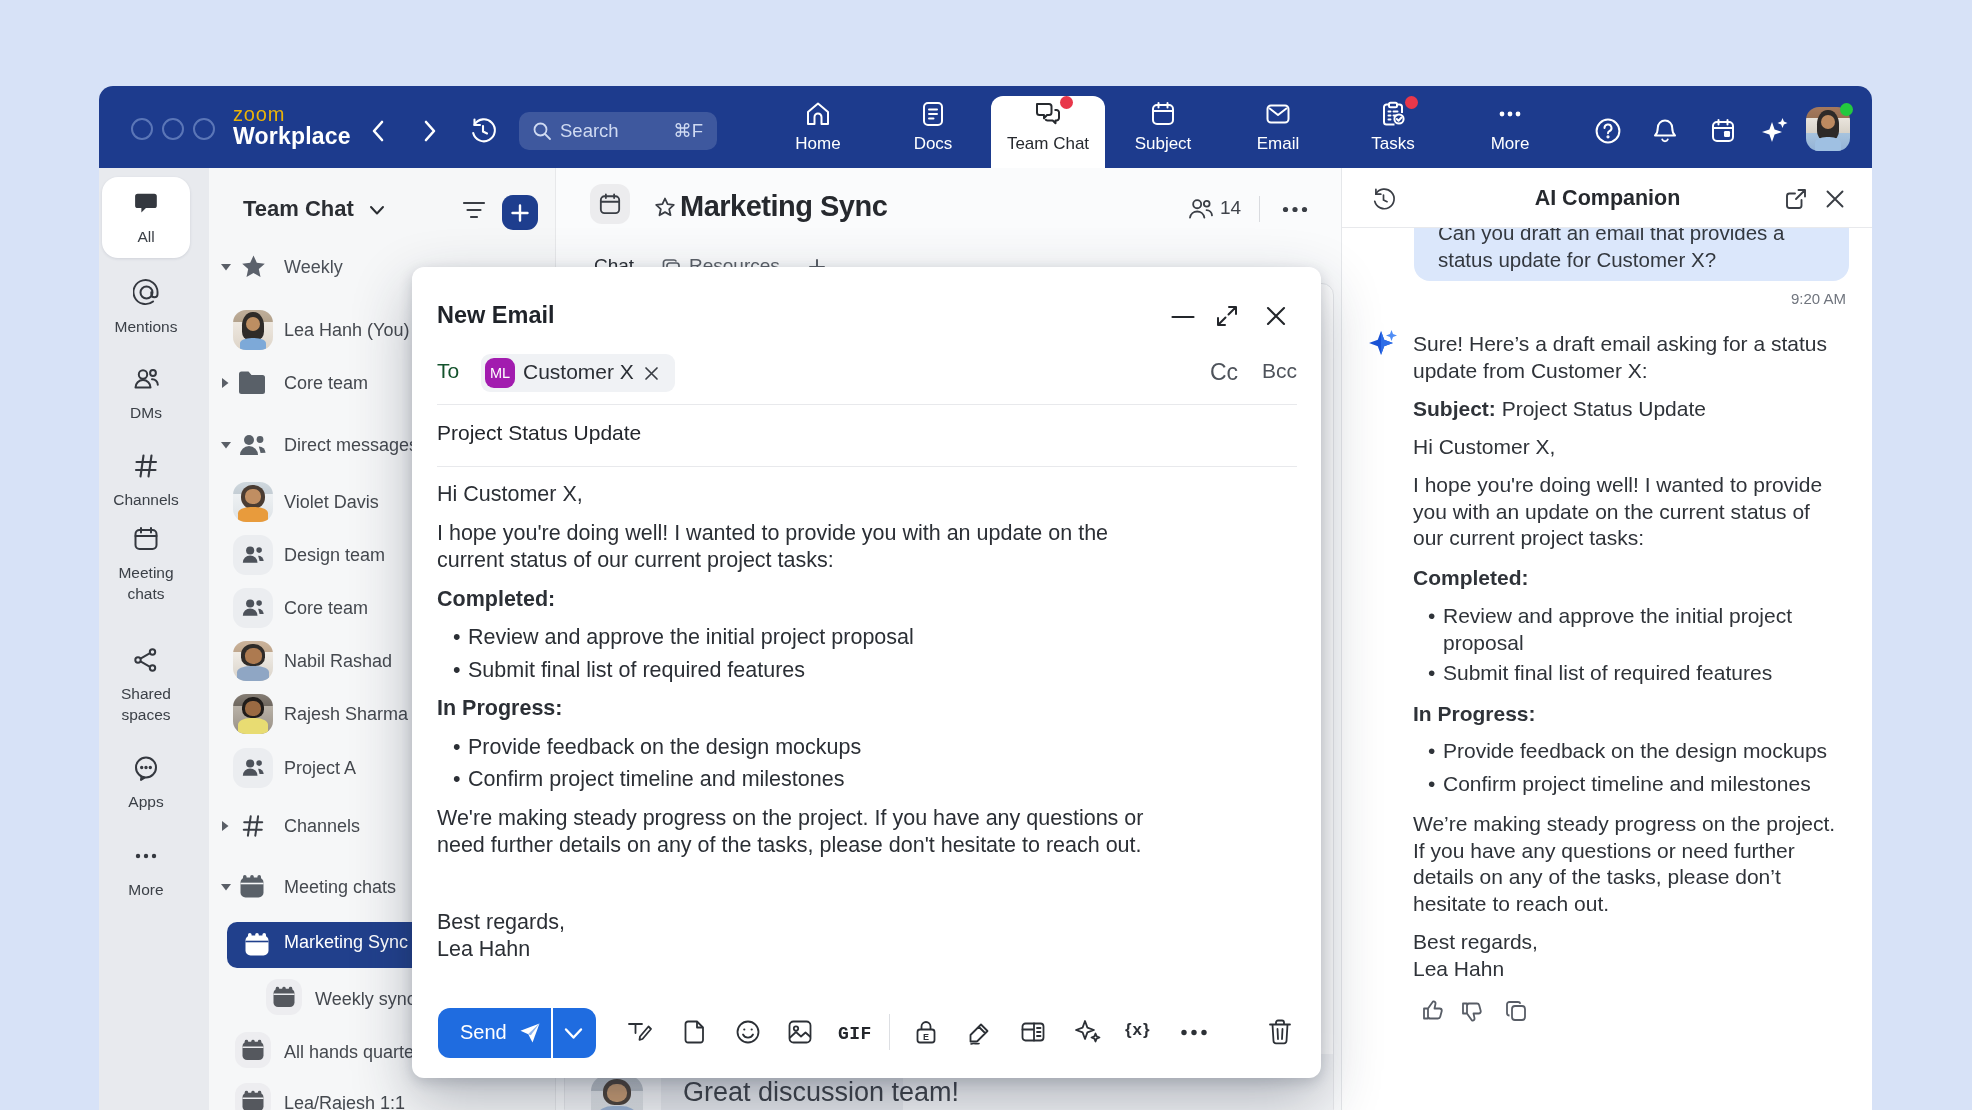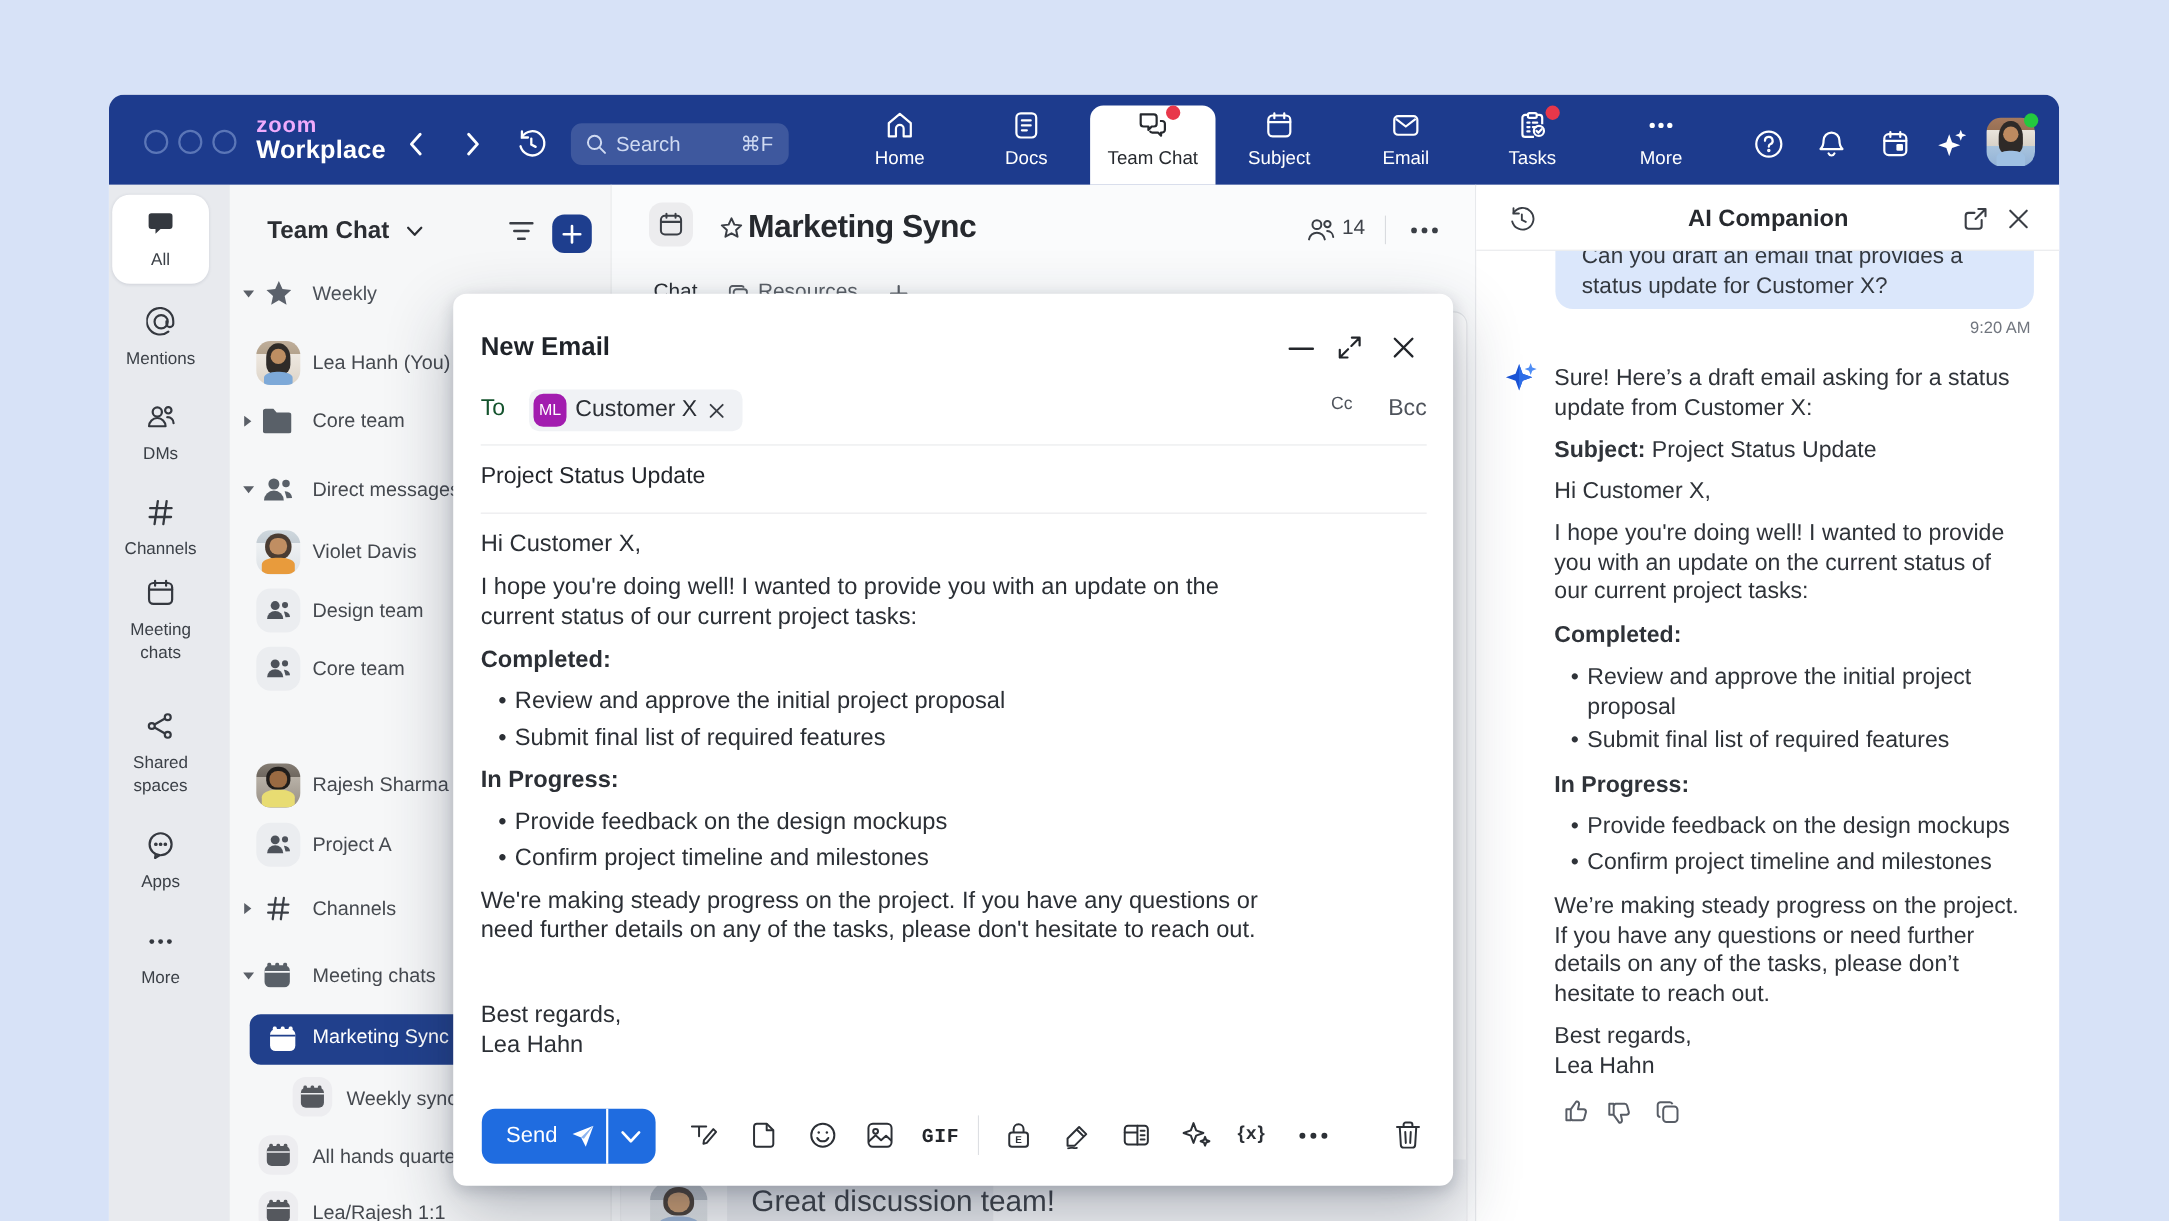--- a/index.html
+++ b/index.html
@@ -5,21 +5,21 @@
   * { margin:0; padding:0; box-sizing:border-box; }
   html,body { width:1972px; height:1110px; overflow:hidden; }
   body { background:#d7e2f7; font-family:"Liberation Sans", sans-serif; }
   .abs { position:absolute; }
   #stage { position:relative; width:1972px; height:1110px; }
   #win { position:absolute; left:99px; top:86px; width:1773px; height:1024px;
          border-radius:14px 14px 0 0; overflow:hidden; background:#fff; }
   
   #topbar { position:absolute; left:0; top:0; width:1773px; height:82px; background:#1d3b8d; }
   .tl { position:absolute; top:32px; width:22px; height:22px; border:2.5px solid #5b76b7; border-radius:50%; }
-  #logo-zoom { position:absolute; left:134px; top:17px; color:#f0abfc; font-size:20px; letter-spacing:.8px;font-weight:bold; }
+  #logo-zoom { position:absolute; left:134px; top:17px; color:#eab308; font-size:20px; letter-spacing:.8px; }
   #logo-wp { position:absolute; left:134px; top:37px; color:#fff; font-size:23px; font-weight:700; letter-spacing:.2px; }
   .navitem { position:absolute; top:14px; width:100px; text-align:center; color:#fff; }
   .navitem .lbl { font-size:17px; margin-top:6px; }
   .navitem svg { display:block; margin:0 auto; }
   #tabwhite { position:absolute; left:892px; top:10px; width:114px; height:72px; background:#fff; border-radius:12px 12px 0 0; }
   .reddot { position:absolute; width:13px; height:13px; background:#e8374a; border-radius:50%; }
   #search { position:absolute; left:420px; top:26px; width:198px; height:38px; background:rgba(255,255,255,.15); border-radius:10px; color:#cfdaf2; font-size:18.5px; }
   
   #rail { position:absolute; left:0; top:82px; width:110px; height:942px; background:#e8eaee; }
   .railitem { position:absolute; left:0; width:94px; text-align:center; color:#3b4047; font-size:15.5px; }
@@ -305,20 +305,28 @@
         <div class="gicon">
             <svg width="22" height="19" viewBox="0 0 27 23" fill="#4d525a">
               <circle cx="10" cy="6" r="5"></circle>
               <path d="M1 21 a9 9 0 0 1 18 0 Z"></path>
               <circle cx="21" cy="5.5" r="3.4"></circle>
               <path d="M19.8 12.5 a6.5 6.5 0 0 1 6.8 6.3 l-5 0.2"></path>
             </svg>
           </div>
         <div class="txt">Core team</div>
       </div>
+      <div class="row" style="top:473px;">
+        <div class="avatar" style="background:linear-gradient(180deg,#cbb39b 0%,#bfa68c 28%,#f0ece6 28%,#d9d2c8 100%);">
+          <div class="abs" style="left:8px;top:3px;width:24px;height:22px;background:#2f2b28;border-radius:48% 48% 40% 40%;"></div>
+          <div class="abs" style="left:11.5px;top:7px;width:17px;height:16px;background:#ad7a50;border-radius:46%;"></div>
+          <div class="abs" style="left:4px;top:25px;width:32px;height:15px;background:#8fa6c4;border-radius:42% 42% 0 0;"></div>
+        </div>
+        <div class="txt">Nabil Rashad</div>
+      </div>
       <div class="row" style="top:526px;">
         <div class="avatar" style="background:linear-gradient(180deg,#857d74 0%,#6e675f 30%,#b9b2a8 30%,#978f85 100%);">
           <div class="abs" style="left:9px;top:3px;width:22px;height:21px;background:#201d1b;border-radius:48% 48% 40% 40%;"></div>
           <div class="abs" style="left:12px;top:6.5px;width:16px;height:15px;background:#9a6a42;border-radius:46%;"></div>
           <div class="abs" style="left:5px;top:24px;width:30px;height:16px;background:#e8dc72;border-radius:42% 42% 0 0;"></div>
         </div>
         <div class="txt">Rajesh Sharma</div>
       </div>
       <div class="row" style="top:580px;">
         <div class="gicon">
@@ -527,21 +535,21 @@
       </svg>
 
     <div class="abs" style="left:25px;top:92px;font-size:21px;color:#14532d;">To</div>
     <div class="abs" style="left:69px;top:87px;width:194px;height:38px;border-radius:9px;background:#f0f2f5;">
       <div class="abs" style="left:4px;top:4px;width:30px;height:30px;border-radius:9px;background:#a21caf;color:#fff;font-size:14.5px;text-align:center;line-height:30px;">ML</div>
       <div class="abs" style="left:42px;top:6px;font-size:21px;color:#2b2f35;">Customer X</div>
       <svg class="abs" style="left:163px;top:12px;" width="15" height="15" viewBox="0 0 15 15" stroke="#3a3e45" stroke-width="1.7" stroke-linecap="round">
           <path d="M2 2 L13 13 M13 2 L2 13"></path>
         </svg>
     </div>
-    <div class="abs" style="left:798px;top:92px;font-size:16px;color:#4e535b;">Cc</div>
+    <div class="abs" style="left:798px;top:92px;font-size:23px;color:#4e535b;">Cc</div>
     <div class="abs" style="left:850px;top:92px;font-size:21px;color:#4e535b;">Bcc</div>
     <div class="hr" style="top:137px;"></div>
     <div class="abs" style="left:25px;top:154px;font-size:21px;color:#23262c;">Project Status Update</div>
     <div class="hr" style="top:199px;"></div>
 
     <div class="abs mbody" style="left:25px;top:214px;width:740px;">
       <div>Hi Customer X,</div>
       <div style="margin-top:11px;">I hope you're doing well! I wanted to provide you with an update on the<br>current status of our current project tasks:</div>
       <div style="margin-top:11px;font-weight:700;">Completed:</div>
       <div style="margin-top:11px;position:relative;padding-left:31px;"><span style="position:absolute;left:16px;">•</span>Review and approve the initial project proposal</div>

